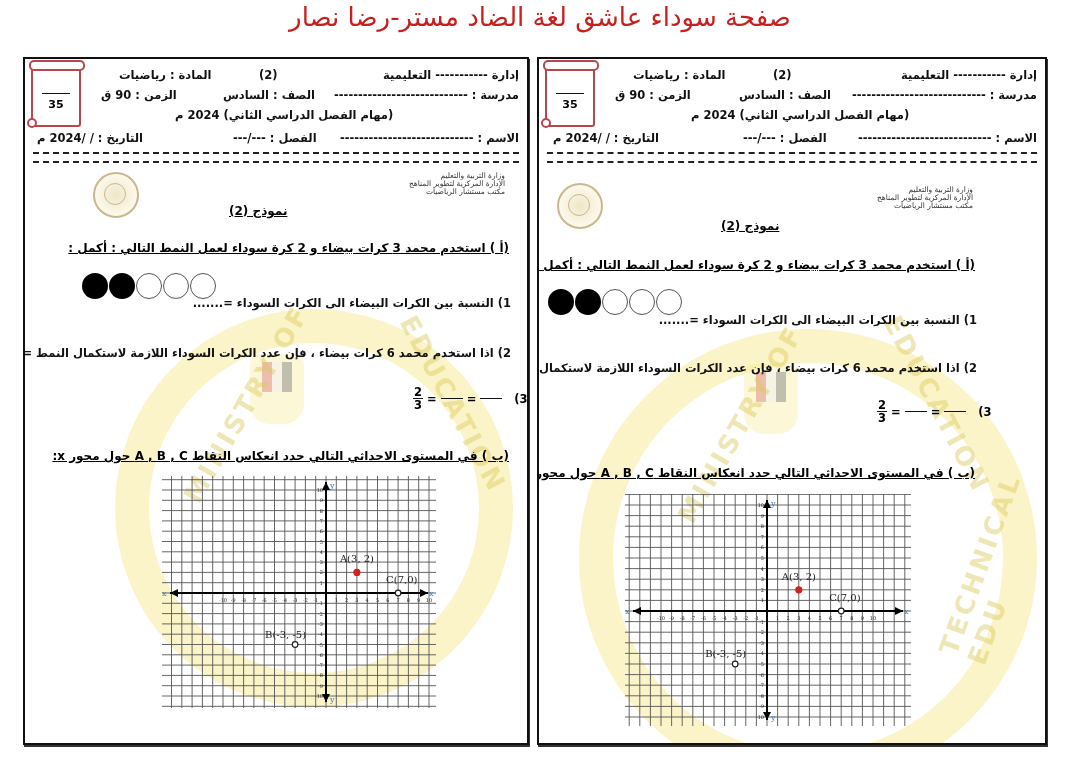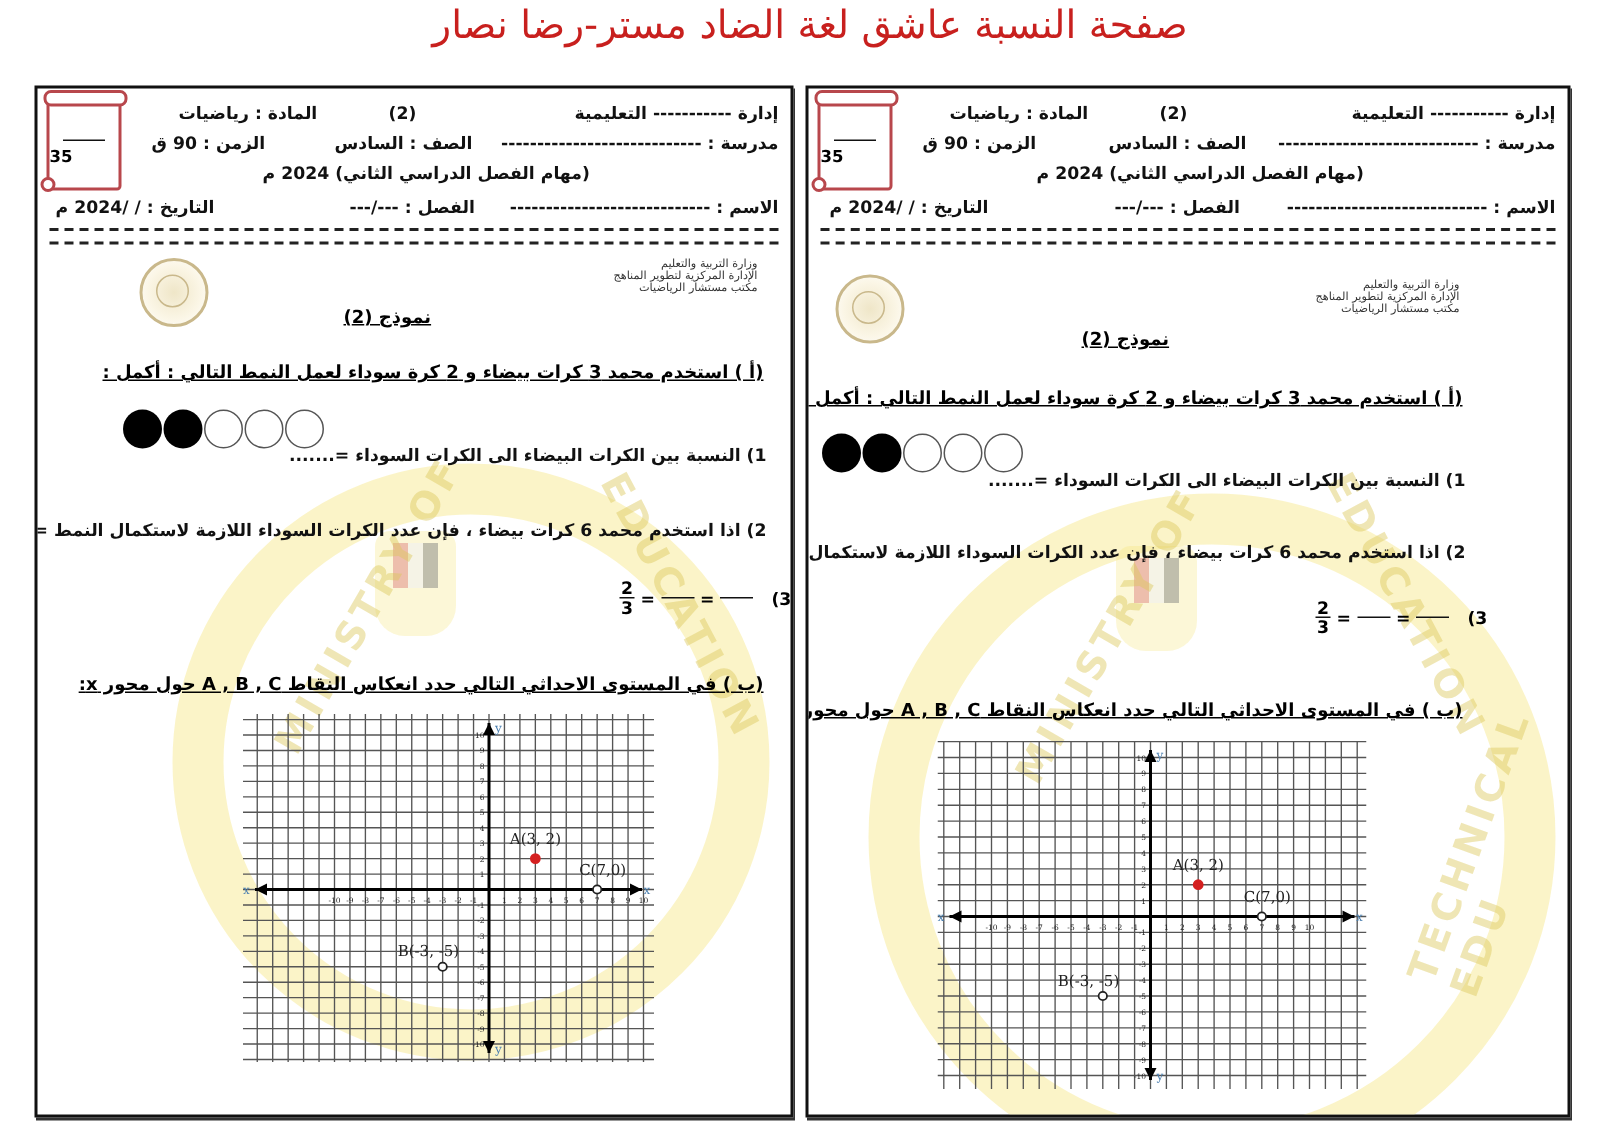--- a/index.html
+++ b/index.html
@@ -6,21 +6,21 @@
   body{width:1080px;height:763px;background:#ffffff;position:relative;overflow:hidden;font-family:"DejaVu Sans",sans-serif;}
   .site-title{position:absolute;left:0;top:2px;width:1080px;text-align:center;color:#c8201e;font-size:26px;font-family:"DejaVu Sans",sans-serif;direction:rtl;letter-spacing:0.2px;}
   .sheet{position:absolute;top:57px;height:684px;border:2px solid #111;box-shadow:1px 2px 0 #333;background:#fff;overflow:hidden;}
   .sheet.left{left:23px;width:502px;}
   .sheet.right{left:537px;width:506px;}
   .hdr-line{position:absolute;font-size:11.5px;font-weight:bold;color:#111;white-space:nowrap;direction:rtl;}
   .score-scroll{position:absolute;left:6px;top:4px;width:46px;height:60px;border:2px solid #b8474c;border-radius:3px;}
   .score-scroll:before{content:"";position:absolute;left:-4px;top:-5px;width:52px;height:7px;border:2px solid #b8474c;border-radius:5px;background:#fff;}
   .score-scroll:after{content:"";position:absolute;left:-6px;bottom:-3px;width:6px;height:6px;border:2px solid #b8474c;border-radius:50%;background:#fff;}
   .score-line{position:absolute;left:9px;top:28px;width:28px;height:0;border-top:1.5px solid #111;}
-  .score-total{position:absolute;left:0;top:33px;width:46px;text-align:left;font-size:11px;font-weight:bold;}
+  .score-total{position:absolute;left:0;top:33px;width:46px;text-align:center;font-size:11px;font-weight:bold;}
   .separator{position:absolute;left:8px;right:8px;height:7px;border-top:2px dashed #222;border-bottom:2px dashed #222;}
   .watermark{position:absolute;border-radius:50%;border:34px solid rgba(245,226,110,0.38);pointer-events:none;}
   .wm-text{position:absolute;color:rgba(220,200,90,0.45);font-weight:bold;font-size:26px;letter-spacing:3px;pointer-events:none;}
   .emblem{position:absolute;width:54px;height:70px;pointer-events:none;}
   .emblem .flagr{position:absolute;left:12px;top:8px;width:10px;height:30px;background:rgba(220,120,120,0.45);}
   .emblem .flagw{position:absolute;left:22px;top:8px;width:10px;height:30px;background:rgba(240,240,240,0.6);}
   .emblem .flagb{position:absolute;left:32px;top:8px;width:10px;height:30px;background:rgba(120,120,120,0.45);}
   .emblem .body{position:absolute;left:0;top:0;width:54px;height:70px;border-radius:10px 10px 20px 20px;background:rgba(245,226,110,0.28);}
   .seal{position:absolute;width:42px;height:42px;border-radius:50%;border:2px solid #c9b88b;background:radial-gradient(circle,#efe6c8 0%,#fbf6e6 60%,#fff 100%);}
   .seal:after{content:"";position:absolute;left:9px;top:9px;width:20px;height:20px;border-radius:50%;border:1px solid #c9b88b;}
@@ -35,21 +35,21 @@
   .fraction{position:absolute;font-size:11.5px;font-weight:bold;display:flex;align-items:center;direction:ltr;gap:4px;}
   .frac{display:inline-flex;flex-direction:column;align-items:center;line-height:12px;}
   .frac .num{border-bottom:1.3px solid #111;padding:0 1px;}
   .blank{display:inline-block;width:22px;border-top:1.3px solid #111;}
   .grid-wrap{position:absolute;}
   svg text{font-family:"DejaVu Serif",serif;}
 </style>
 </head>
 <body>
 
-<div class="site-title">صفحة النسبة عاشق لغة الضاد مستر-رضا نصار</div>
+<div class="site-title">صفحة سوداء عاشق لغة الضاد مستر-رضا نصار</div>
 
 <div class="sheet left" id="sheet0">
   <div class="score-scroll">
     <div class="score-line"></div>
     <div class="score-total">35</div>
   </div>
   <div class="hdr-line" style="right:8px;top:9px;">إدارة -----------  التعليمية</div>
   <div class="hdr-line" style="left:234px;top:9px;">(2)</div>
   <div class="hdr-line" style="left:94px;top:9px;">المادة : رياضيات</div>
   <div class="hdr-line" style="right:8px;top:29px;">مدرسة : ----------------------------</div>

